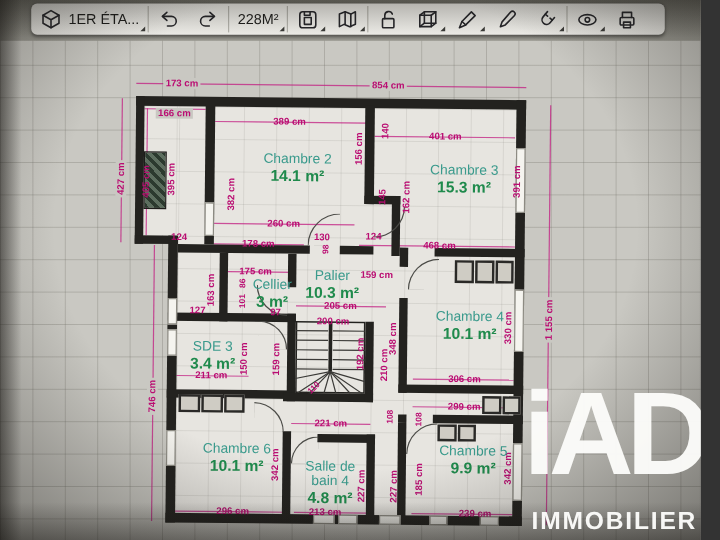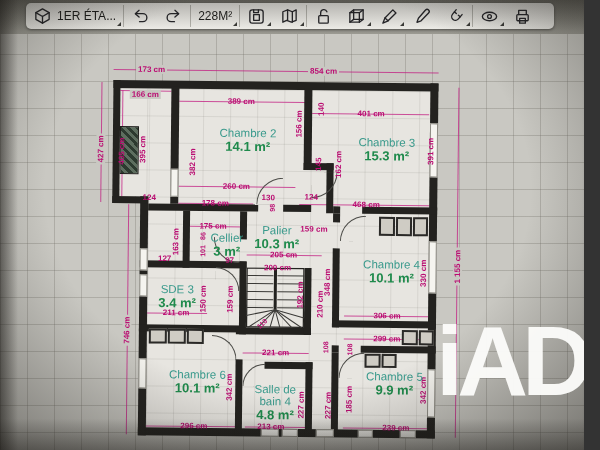--- a/index.html
+++ b/index.html
@@ -394,15 +394,16 @@
           <div class="rarea">4.8 m²</div>
         </div>
         <div class="rlbl" style="left: 396px; top: 383px;">
           <div class="rname">Chambre 5</div>
           <div class="rarea">9.9 m²</div>
         </div>
       </div>
   </div>
 
   <div class="logo logo-iad">iAD</div>
+  <div class="logo logo-sub">IMMOBILIER</div>
 
   <div class="vignette"></div>
 </div>
 
 </body></html>

